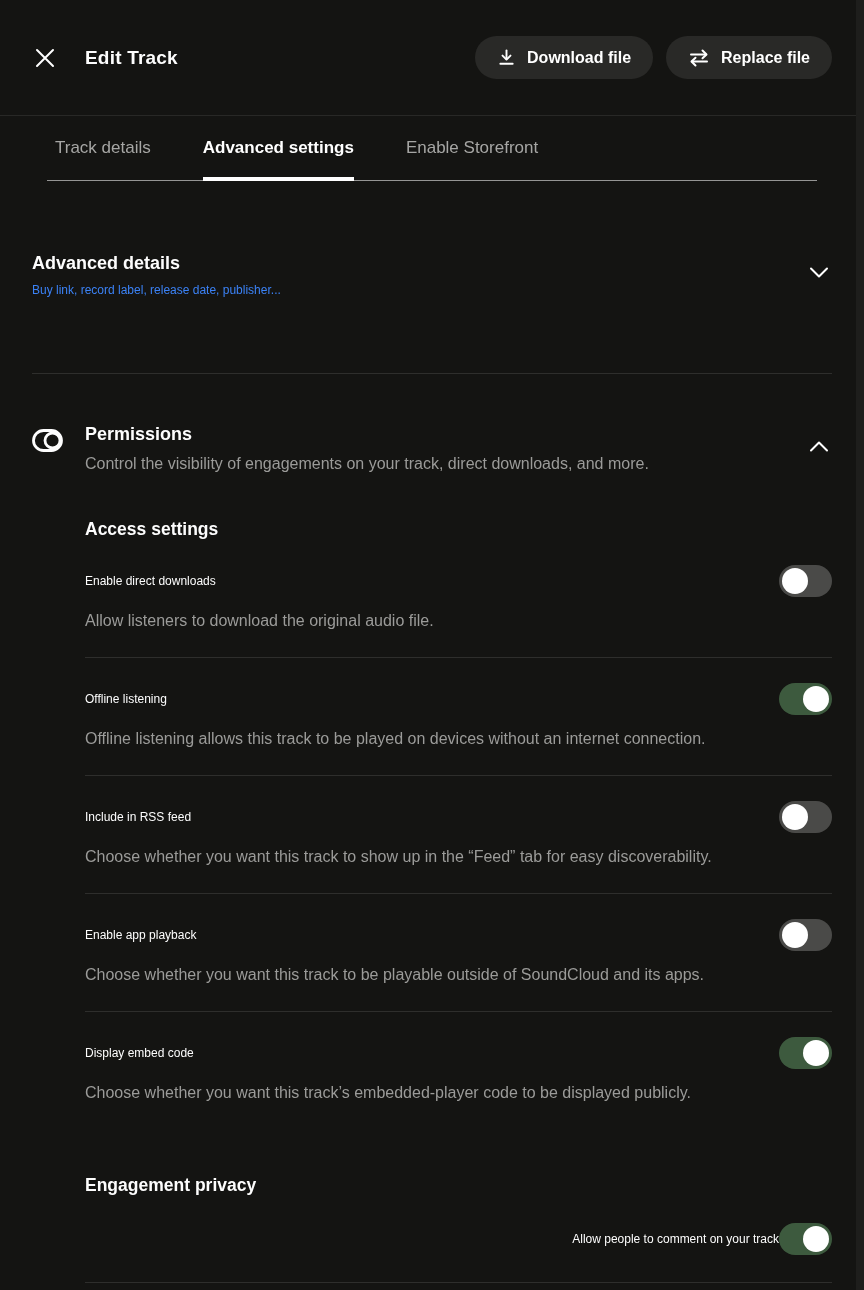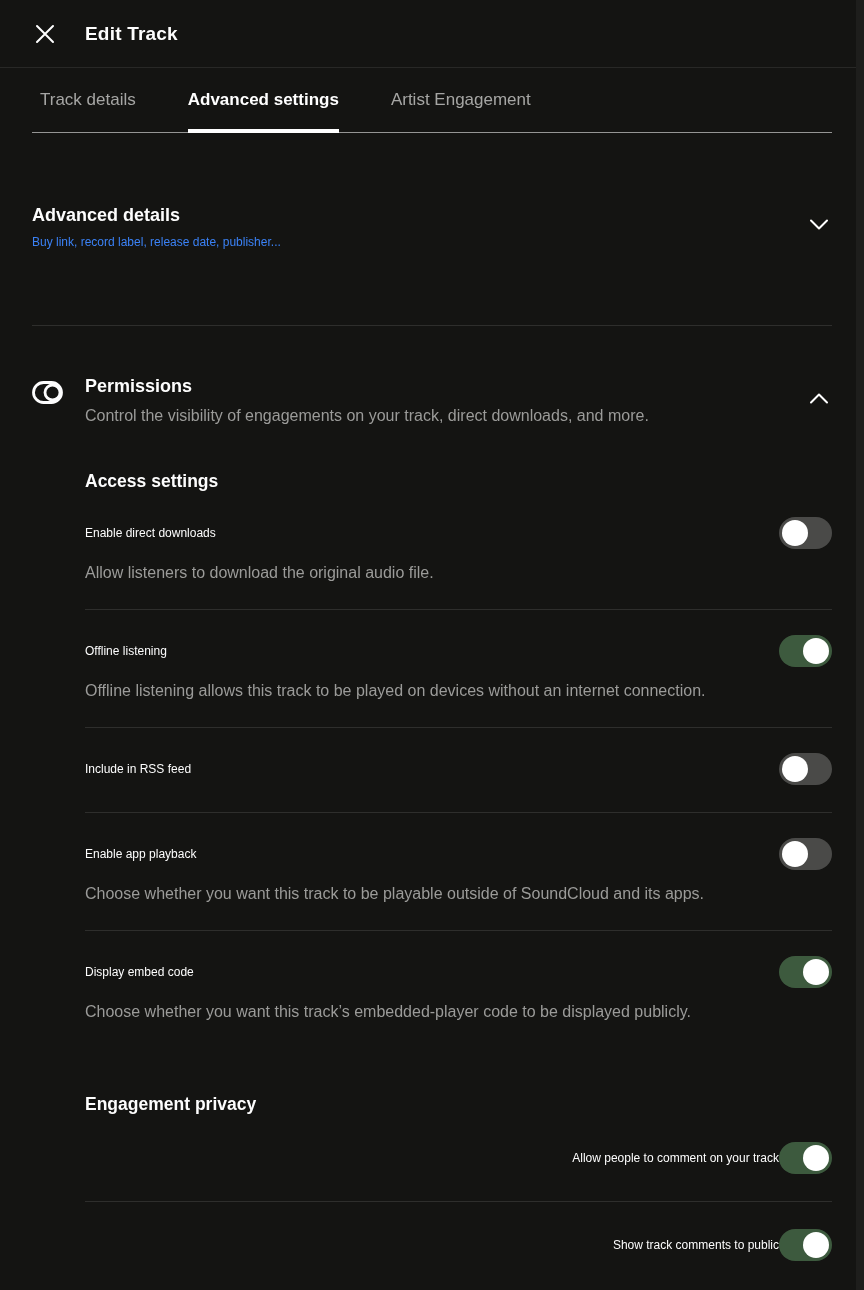--- a/index.html
+++ b/index.html
@@ -7,41 +7,41 @@
   body {
     width:864px; height:1290px; overflow:hidden;
     background:#141412;
     font-family:"Liberation Sans", sans-serif;
     color:#fdfdfd;
     position:relative;
   }
   
   .header {
     display:flex; align-items:center;
-    height:68px; padding:0 32px;
+    height:116px; padding:0 32px;
     border-bottom:1px solid #282826;
   }
   .close-btn {
     background:none; border:none; padding:0; margin:0 27px 0 0;
     width:26px; height:26px; cursor:pointer; color:#fff;
     display:flex; align-items:center; justify-content:center;
   }
   .title { font-size:19px; font-weight:bold; letter-spacing:.2px; }
   .header-actions { margin-left:auto; display:flex; gap:13px; }
   .pill-btn {
     display:flex; align-items:center; gap:11px;
     height:43px; padding:0 22px; border-radius:22px;
     background:#29292 7;
     background:#292927; border:none; cursor:pointer;
     color:#fff; font-family:inherit; font-size:16px; font-weight:bold;
   }
   
   .tabs {
     display:flex; align-items:stretch; gap:52px;
-    height:65px; margin:0 32px; padding-left:8px;
+    height:65px; margin:0 47px; padding-left:8px;
     border-bottom:1px solid rgba(255,255,255,0.55);
   }
   .tab {
     display:flex; align-items:center; position:relative;
     font-size:17px; color:#a6a6a4; cursor:pointer; white-space:nowrap;
   }
   .tab.active { color:#fff; font-weight:bold; }
   .tab.active::after {
     content:""; position:absolute; left:0; right:0; bottom:-1px;
     height:4px; background:#fff;
@@ -104,26 +104,49 @@
 </head>
 <body>
 
 <div class="header">
   <button class="close-btn" aria-label="Close">
     <svg width="24" height="24" viewBox="0 0 24 24" fill="none" stroke="currentColor" stroke-width="2" stroke-linecap="round">
       <path d="M4 4 L20 20 M20 4 L4 20"></path>
     </svg>
   </button>
   <div class="title">Edit Track</div>
+  <div class="header-actions">
+    <button class="pill-btn">
+      <span style="display:flex">
+        <svg width="19" height="19" viewBox="0 0 20 20" fill="none" stroke="currentColor" stroke-width="2" stroke-linecap="round" stroke-linejoin="round">
+          <path d="M10 2.5 v9"></path>
+            <path d="M5.8 8 l4.2 4.2 L14.2 8"></path>
+            <path d="M3.5 16.5 h13"></path>
+        </svg>
+      </span>
+      <span>Download file</span>
+    </button>
+    <button class="pill-btn">
+      <span style="display:flex">
+        <svg width="22" height="18" viewBox="0 0 22 18" fill="none" stroke="currentColor" stroke-width="2" stroke-linecap="round" stroke-linejoin="round">
+          <path d="M3 5.5 h15"></path>
+            <path d="M14.5 1.5 L18.5 5.5 L14.5 9.3"></path>
+          <path d="M19 12.5 h-15"></path>
+            <path d="M7.5 8.7 L3.5 12.5 L7.5 16.5"></path>
+        </svg>
+      </span>
+      <span>Replace file</span>
+    </button>
+  </div>
 </div>
 
 <div class="tabs" id="tabs">
     <div class="tab">Track details</div>
     <div class="tab active">Advanced settings</div>
-    <div class="tab">Artist Engagement</div>
+    <div class="tab">Enable Storefront</div>
   </div>
 
 <div class="section-advanced">
   <h2>Advanced details</h2>
   <p>Buy link, record label, release date, publisher...</p>
   <button class="chevron-btn" aria-label="Expand">
     <svg width="26" height="26" viewBox="0 0 26 26" fill="none" stroke="currentColor" stroke-width="2" stroke-linecap="round" stroke-linejoin="round">
       <path d="M5 9.5 L13 17.5 L21 9.5"></path>
     </svg>
   </button>
@@ -168,20 +191,21 @@
       </div>
       <div class="row-desc">Offline listening allows this track to be played on devices without an internet connection.</div>
     </div>
     <div class="row">
       <div class="row-top">
         <div class="row-label">Include in RSS feed</div>
         <div class="toggle off" role="switch" aria-checked="false">
           <div class="knob"></div>
         </div>
       </div>
+      <div class="row-desc">Choose whether you want this track to show up in the “Feed” tab for easy discoverability.</div>
     </div>
     <div class="row">
       <div class="row-top">
         <div class="row-label">Enable app playback</div>
         <div class="toggle off" role="switch" aria-checked="false">
           <div class="knob"></div>
         </div>
       </div>
       <div class="row-desc">Choose whether you want this track to be playable outside of SoundCloud and its apps.</div>
     </div>

